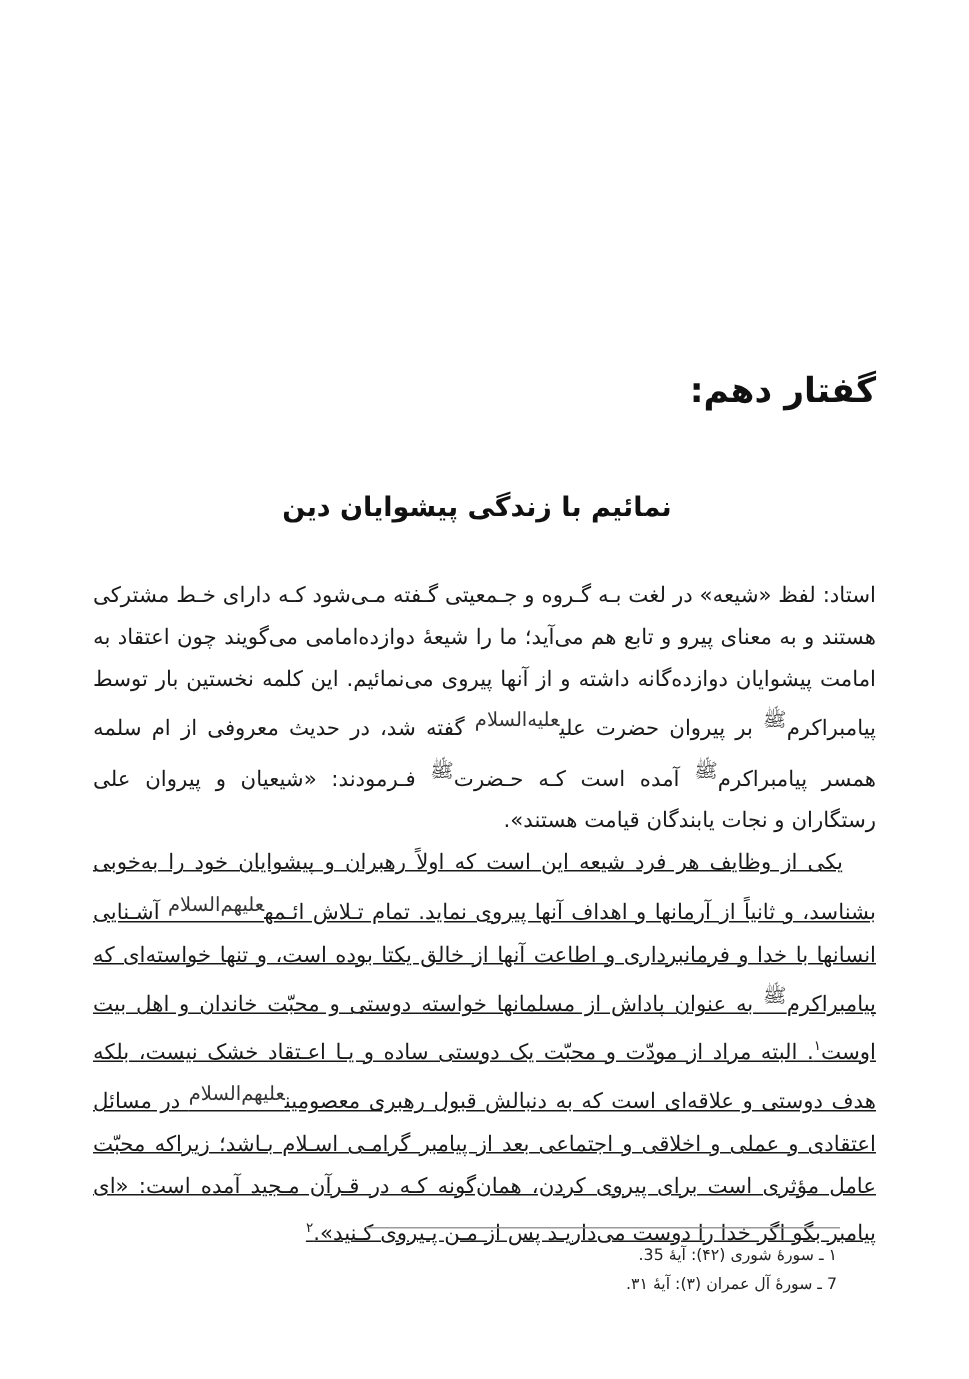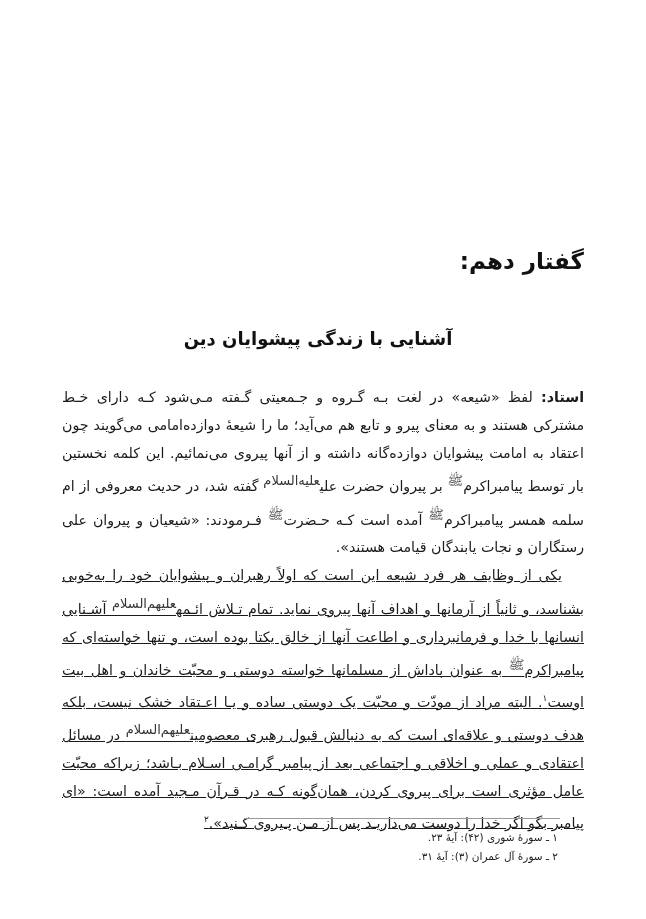--- a/index.html
+++ b/index.html
@@ -52,21 +52,21 @@
       text-align-last: right;
     }
     .body-text p {
       margin: 0;
     }
     .body-text p.indent {
       text-indent: 22px;
       text-decoration: underline;
     }
     .speaker {
-      font-weight: bold;
+      font-weight: normal;
     }
     .honorific {
       font-size: 13px;
       vertical-align: super;
       color: #333;
     }
     .fn-ref {
       font-size: 9px;
       vertical-align: super;
     }
@@ -88,28 +88,28 @@
     }
     .footnotes div { margin: 0; }
   </style>
 </head>
 <body>
 
 <div class="page">
 
   <h1 class="chapter-title">گفتار دهم:</h1>
 
-  <h2 class="section-title">آشنایی با زندگی پیشوایان دین</h2>
+  <h2 class="section-title">نمائیم با زندگی پیشوایان دین</h2>
 
   <div class="body-text">
     <p><span class="speaker">استاد:</span><span> لفظ «شیعه» در لغت بـه گـروه و جـمعیتی گـفته مـی‌شود کـه دارای خـط مشترکی هستند و به معنای پیرو و تابع هم می‌آید؛ ما را شیعهٔ دوازده‌امامی می‌گویند چون اعتقاد به امامت پیشوایان دوازده‌گانه داشته و از آنها پیروی می‌نمائیم. این کلمه نخستین بار توسط پیامبراکرم</span><span class="honorific">ﷺ</span><span> بر پیروان حضرت علی</span><span class="honorific">علیه‌السلام</span><span> گفته شد، در حدیث معروفی از ام سلمه همسر پیامبراکرم</span><span class="honorific">ﷺ</span><span> آمده است کـه حـضرت</span><span class="honorific">ﷺ</span><span> فـرمودند: «شیعیان و پیروان علی رستگاران و نجات یابندگان قیامت هستند».</span></p>
 
     <p class="indent"><span>یکی از وظایف هر فرد شیعه این است که اولاً رهبران و پیشوایان خود را به‌خوبی بشناسد، و ثانیاً از آرمانها و اهداف آنها پیروی نماید. تمام تـلاش ائـمه</span><span class="honorific">علیهم‌السلام</span><span> آشـنایی انسانها با خدا و فرمانبرداری و اطاعت آنها از خالق یکتا بوده است، و تنها خواسته‌ای که پیامبراکرم</span><span class="honorific">ﷺ</span><span> به عنوان پاداش از مسلمانها خواسته دوستی و محبّت خاندان و اهل بیت اوست</span><sup class="fn-ref">۱</sup><span>. البته مراد از مودّت و محبّت یک دوستی ساده و یـا اعـتقاد خشک نیست، بلکه هدف دوستی و علاقه‌ای است که به دنبالش قبول رهبری معصومین</span><span class="honorific">علیهم‌السلام</span><span> در مسائل اعتقادی و عملی و اخلاقی و اجتماعی بعد از پیامبر گرامـی اسـلام بـاشد؛ زیراکه محبّت عامل مؤثری است برای پیروی کردن، همان‌گونه کـه در قـرآن مـجید آمده است: «ای پیامبر بگو اگر خدا را دوست می‌داریـد پس از مـن پـیروی کـنید».</span><sup class="fn-ref">۲</sup></p>
   </div>
 
   <div class="footnote-rule"></div>
 
   <div class="footnotes">
-    <div>۱ ـ سورهٔ شوری (۴۲): آیهٔ ۲۳.</div>
-    <div>۲ ـ سورهٔ آل عمران (۳): آیهٔ ۳۱.</div>
+    <div>۱ ـ سورهٔ شوری (۴۲): آیهٔ 35.</div>
+    <div>7 ـ سورهٔ آل عمران (۳): آیهٔ ۳۱.</div>
   </div>
 
 </div>
 
 </body></html>

